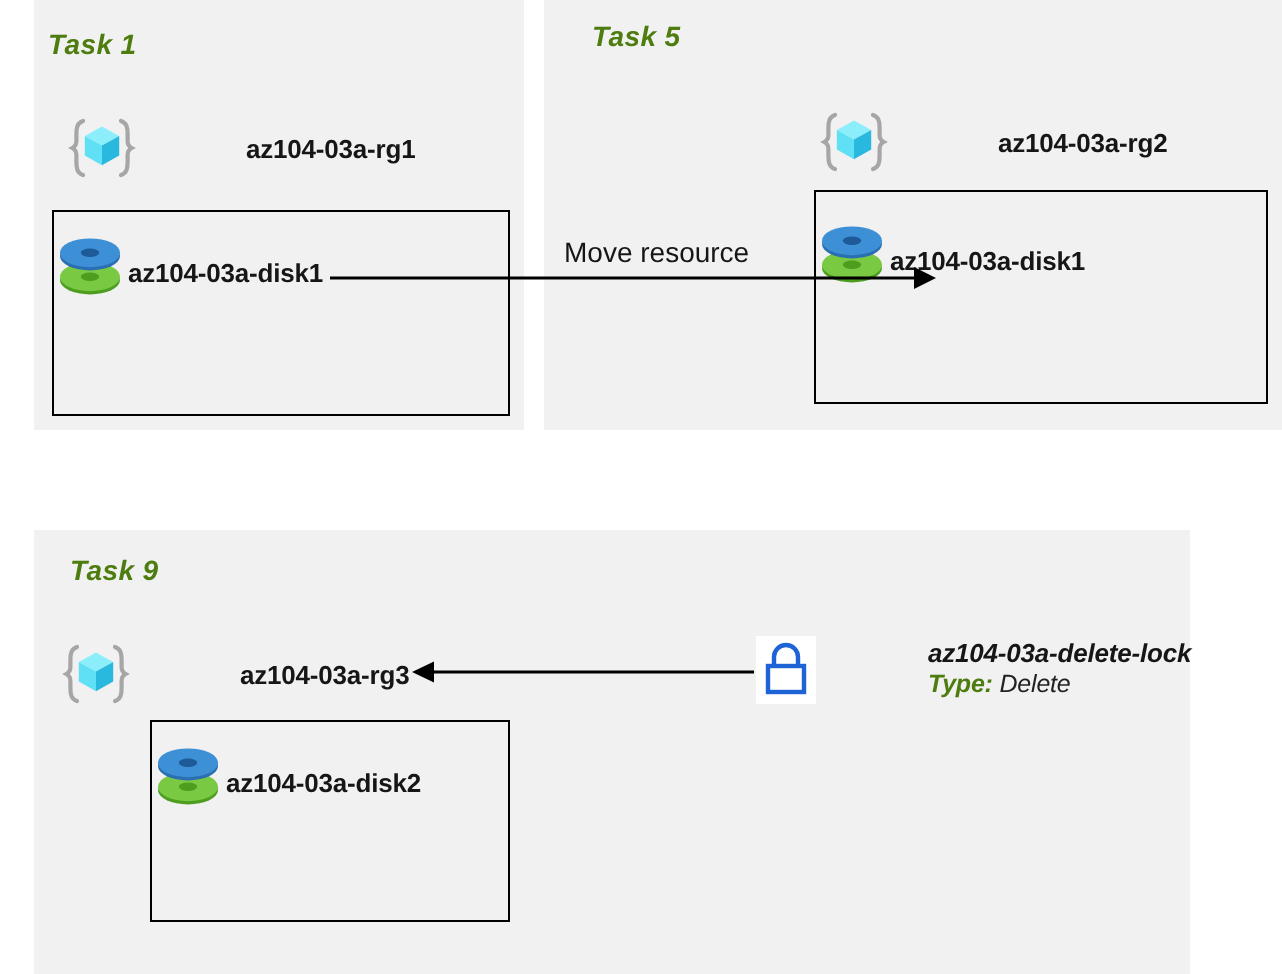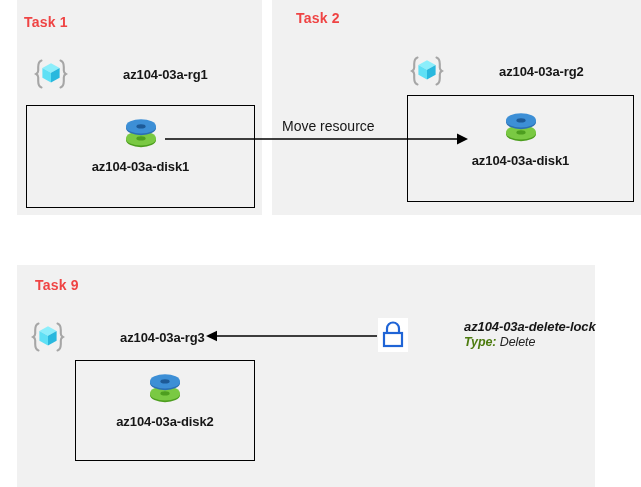--- a/index.html
+++ b/index.html
@@ -28,23 +28,24 @@
     background: #f1f1f1;
   }
   #panel-task1 { left: 17px;  top: 0px;   width: 245px; height: 215px; }
   #panel-task2 { left: 272px; top: 0px;   width: 369px; height: 215px; }
   #panel-task3 { left: 17px;  top: 265px; width: 578px; height: 222px; }
 
   .panel-title {
     position: absolute;
     font-size: 14px;
     font-weight: bold;
-    color: #ef4444;
+    color: #4d7c0f;
     letter-spacing: 0.2px;
     white-space: nowrap;
+    font-style: italic;
   }
   #title-task1 { left: 24px;  top: 14px; }
   #title-task2 { left: 296px; top: 10px; }
   #title-task3 { left: 35px;  top: 277px; }
 
   
   .inner-box {
     position: absolute;
     background: #f1f1f1;
     border: 1.4px solid #000000;
@@ -79,21 +80,21 @@
   #rg1 { left: 34px;  top: 57px; }
   #rg2 { left: 410px; top: 54px; }
   #rg3 { left: 31px;  top: 320px; }
 
   .rg-label { margin-left: 8px; }
 
   
   .disk-node {
     position: absolute;
     display: flex;
-    flex-direction: column;
+    flex-direction: row;
     align-items: center;
     white-space: nowrap;
   }
   #disk1-task1 { left: 26px;  top: 114px; width: 229px; }
   #disk1-task2 { left: 407px; top: 108px; width: 227px; }
   #disk2-task3 { left: 75px;  top: 369px; width: 180px; align-items: center; }
   .disk-node .node-label { margin-top: 5px; }
 
   
   #lock-node { left: 378px; top: 318px; align-items: flex-start; }
@@ -153,21 +154,21 @@
         <ellipse cx="19" cy="24.4" rx="4.6" ry="2.1" fill="#4d9e1f"></ellipse>
         <ellipse cx="19" cy="14" rx="15" ry="7.2" fill="#2b6fb3"></ellipse>
         <ellipse cx="19" cy="12.4" rx="15" ry="7.2" fill="#3d8fd6"></ellipse>
         <ellipse cx="19" cy="12.4" rx="4.6" ry="2.1" fill="#1d5a97"></ellipse>
       </svg>
     </span>
     <span class="node-label">az104-03a-disk1</span>
   </div>
 
   <div class="panel" id="panel-task2"></div>
-  <div class="panel-title" id="title-task2">Task 2</div>
+  <div class="panel-title" id="title-task2">Task 5</div>
 
   <div class="node" id="rg2">
     <span class="icon-rg">
       <svg width="34" height="34" viewBox="0 0 34 34">
         <path d="M7.5 3.5 C4.5 4.5 4.2 7 4.2 10 L4.2 13.5 C4.2 15.6 3.3 16.4 2.2 17 C3.3 17.6 4.2 18.4 4.2 20.5 L4.2 24 C4.2 27 4.5 29.5 7.5 30.5" fill="none" stroke="#a6a6a6" stroke-width="2.1" stroke-linecap="round"></path>
         <path d="M26.5 3.5 C29.5 4.5 29.8 7 29.8 10 L29.8 13.5 C29.8 15.6 30.7 16.4 31.8 17 C30.7 17.6 29.8 18.4 29.8 20.5 L29.8 24 C29.8 27 29.5 29.5 26.5 30.5" fill="none" stroke="#a6a6a6" stroke-width="2.1" stroke-linecap="round"></path>
         <path d="M17 6.2 L25.6 11 L17 15.8 L8.4 11 Z" fill="#8ceefb"></path>
         <path d="M8.4 11 L17 15.8 L17 25.6 L8.4 20.8 Z" fill="#5fe0f5"></path>
         <path d="M25.6 11 L17 15.8 L17 25.6 L25.6 20.8 Z" fill="#29b8de"></path>
       </svg>

